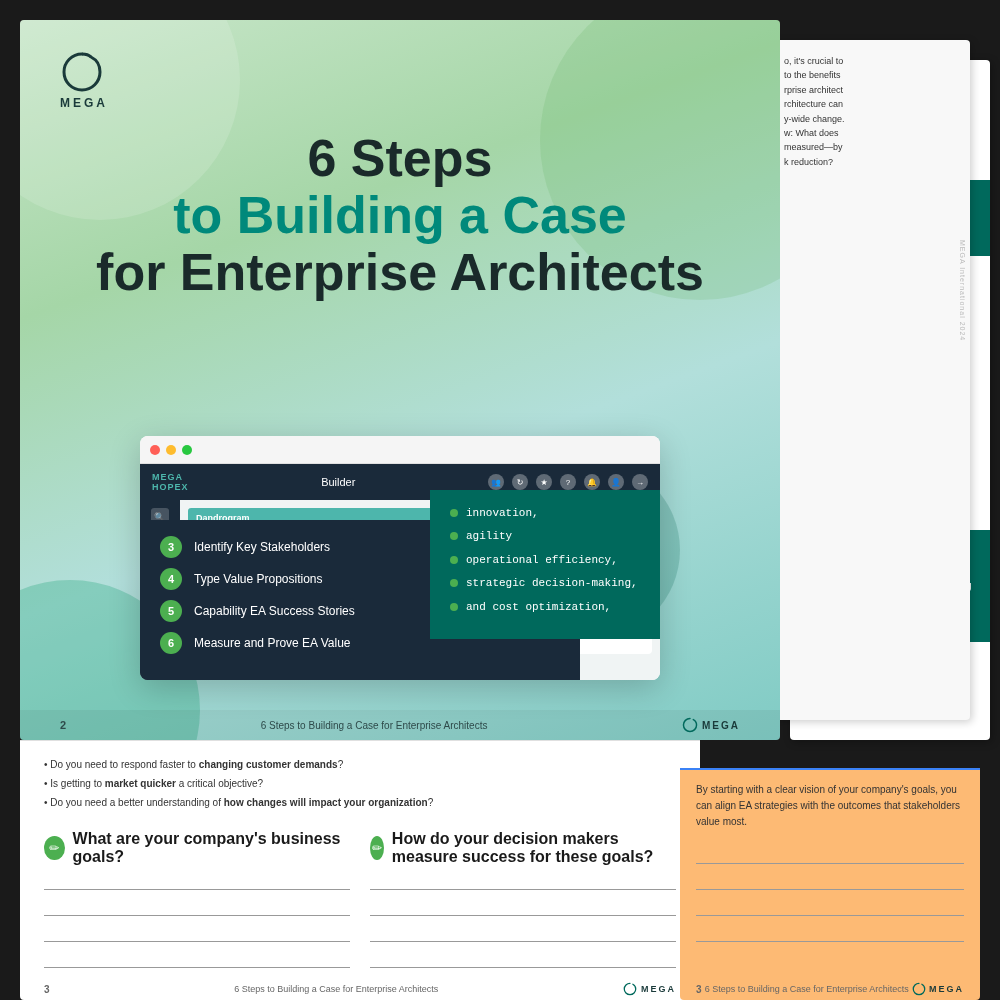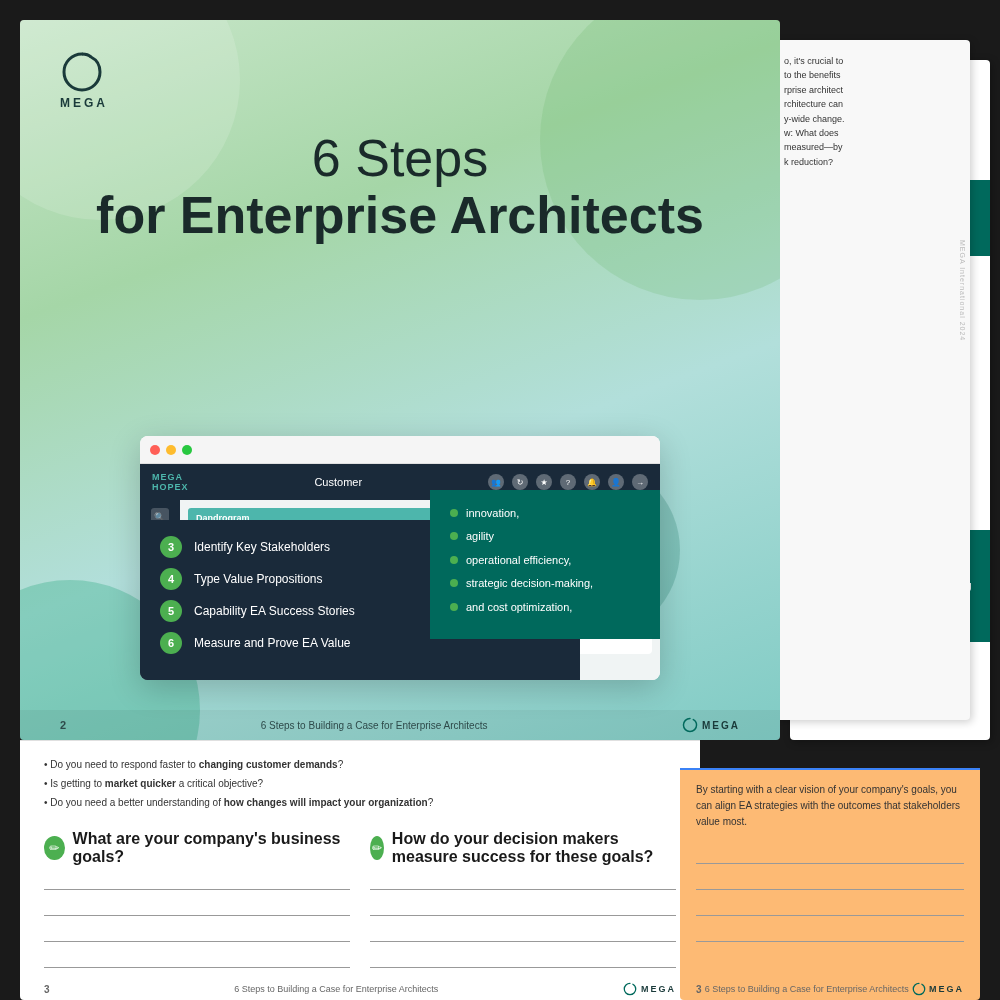--- a/index.html
+++ b/index.html
@@ -98,21 +98,21 @@
       position: absolute;
       top: 110px;
       left: 0;
       right: 0;
       text-align: center;
       padding: 0 60px;
     }
 
     .cover-title-line1 {
       font-size: 52px;
-      font-weight: 400;
+      font-weight: 700;
       color: #1a2a2a;
       line-height: 1.1;
     }
 
     .cover-title-line2 {
       font-size: 52px;
       font-weight: 900;
       color: #00897b;
       line-height: 1.1;
     }
@@ -411,20 +411,21 @@
       border-radius: 50%;
       background: #4caf50;
       flex-shrink: 0;
       margin-top: 3px;
     }
 
     .bullet-text {
       color: white;
       font-size: 11px;
       line-height: 1.4;
+      font-family: Liberation Mono, monospace;
     }
 
     .bottom-bullet-text {
       font-size: 10px;
       color: #333;
       line-height: 1.5;
       margin-bottom: 4px;
     }
 
     .bottom-section-title {
@@ -474,32 +475,33 @@
   <div class="cover-logo">
     <svg class="logo-icon" viewBox="0 0 44 44" fill="none">
       <path d="M22 4 C12 4 4 12 4 22 C4 32 12 40 22 40 C32 40 40 32 40 22 C40 16 37 10 31 7" stroke="#1a3a3a" stroke-width="3" fill="none" stroke-linecap="round"></path>
       <path d="M22 4 C22 4 28 4 31 7" stroke="#1a3a3a" stroke-width="3" fill="none"></path>
     </svg>
     <span class="logo-text">MEGA</span>
   </div>
 
   <div class="cover-title-area">
     <div class="cover-title-line1">6 Steps</div>
+    <div class="cover-title-line2">to Building a Case</div>
     <div class="cover-title-line3">for Enterprise Architects</div>
   </div>
 
   <div class="app-mockup">
     <div class="mockup-titlebar">
       <div class="dot-red"></div>
       <div class="dot-yellow"></div>
       <div class="dot-green"></div>
     </div>
     <div class="mockup-toolbar">
       <span class="mockup-logo-small">MEGA<br>HOPEX</span>
-      <span class="mockup-logo-small" style="color:white;font-size:11px;font-weight:400;letter-spacing:0;">Customer</span>
+      <span class="mockup-logo-small" style="color:white;font-size:11px;font-weight:400;letter-spacing:0;">Builder</span>
       <div class="mockup-icons">
         <div class="mockup-icon-dot">👥</div>
         <div class="mockup-icon-dot">↻</div>
         <div class="mockup-icon-dot">★</div>
         <div class="mockup-icon-dot">?</div>
         <div class="mockup-icon-dot">🔔</div>
         <div class="mockup-icon-dot">👤</div>
         <div class="mockup-icon-dot">→</div>
       </div>
     </div>

